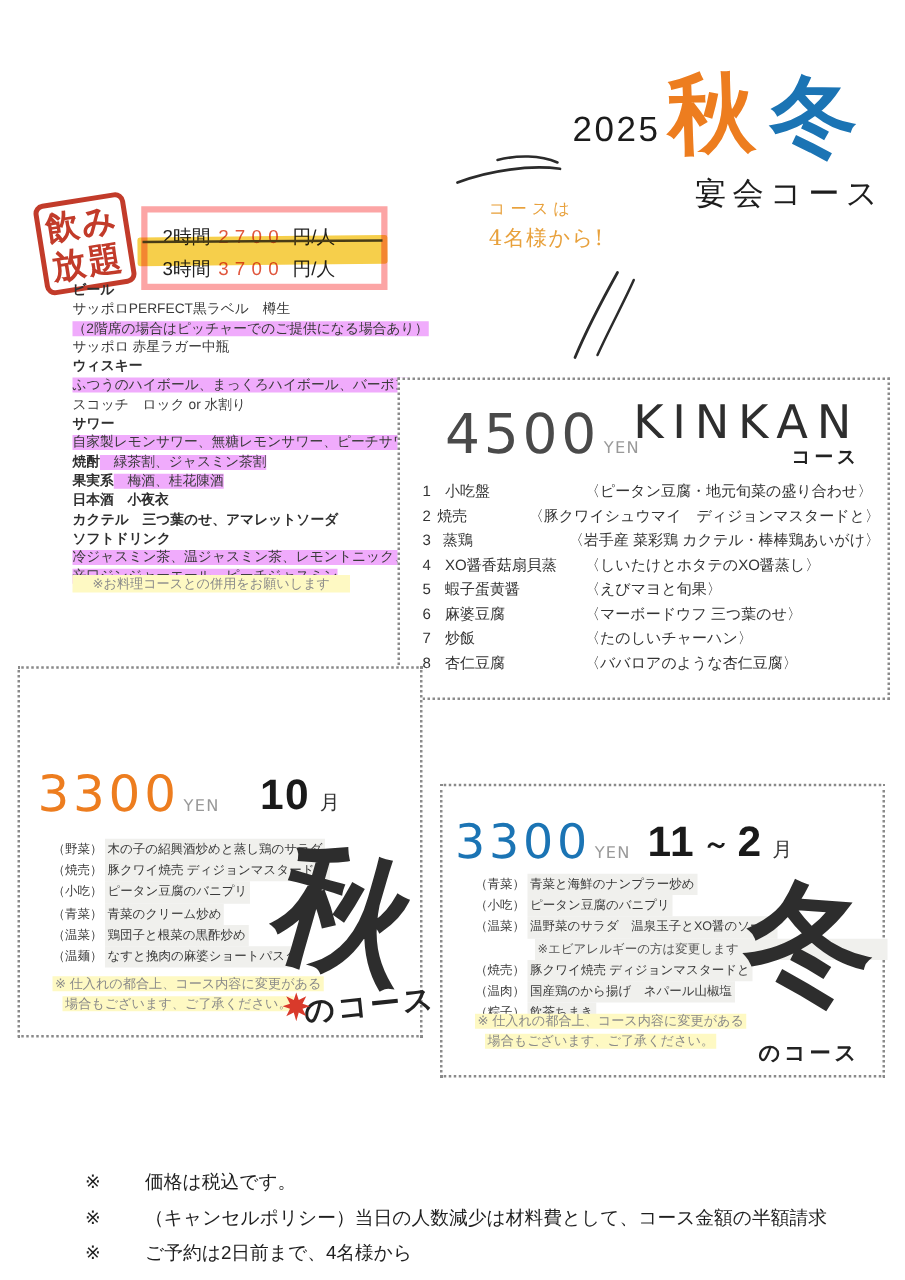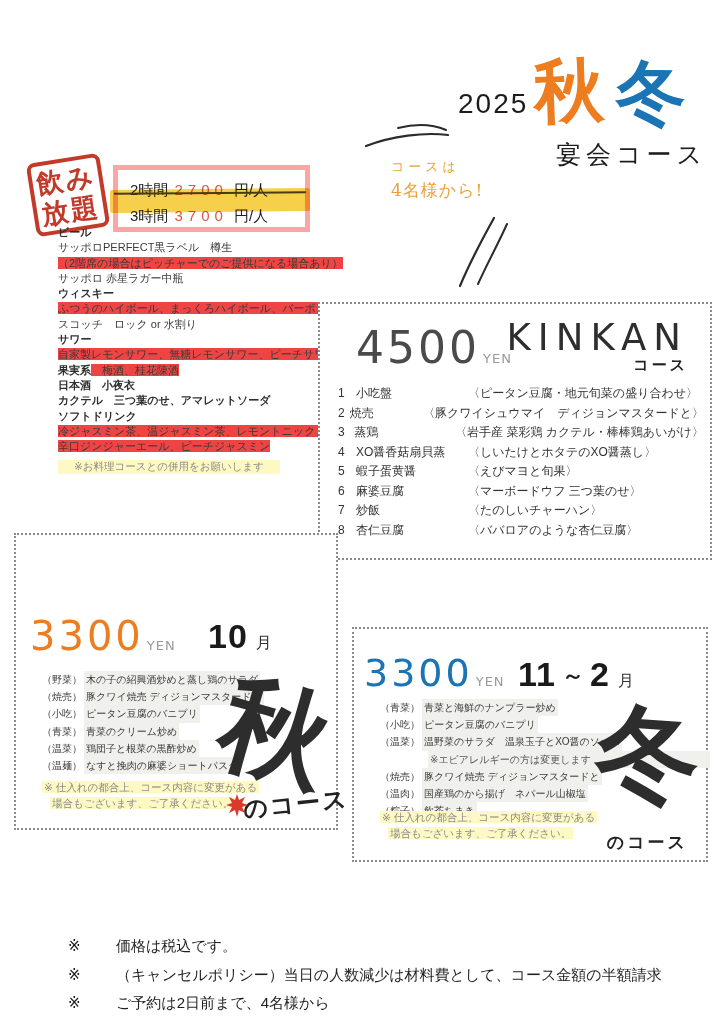--- a/index.html
+++ b/index.html
@@ -22,21 +22,21 @@
   .stamp { position:absolute; left:31px; top:158px; width:74px; height:74px; border:4px solid #C23B2A; border-radius:8px; transform:rotate(-9deg); color:#C23B2A; font-family:"DejaVu Serif","Liberation Serif",serif; font-weight:bold; font-size:27px; line-height:31px; text-align:center; letter-spacing:2px; padding-top:2px; }
   .price-box { position:absolute; left:113px; top:165px; width:197px; height:67px; border:5px solid #fca5a5; background:#fff; padding:7px 0 0 12px; }
   .price-row { font-size:15px; line-height:26px; color:#222; white-space:nowrap; }
   .price-row .dur { color:#222; }
   .price-row .val { color:#E0573E; letter-spacing:5px; margin:0 2px; }
   .marker-underline { position:absolute; left:114px; top:192px; width:192px; height:2px; background:#4a4a4a; transform:rotate(-0.4deg); }
   .marker-highlight { position:absolute; left:110px; top:189px; width:200px; height:23px; background:#F4C31D; opacity:0.8; mix-blend-mode:multiply; transform:rotate(-0.6deg); border-radius:2px; }
   .drinks { position:absolute; left:58px; top:225px; width:262px; }
   .drink-line { font-size:11px; line-height:15.3px; white-space:nowrap; color:#3a3a3a; }
   .drink-line .lbl { font-weight:bold; color:#2f2f2f; }
-  .drink-line .txt.hl { background:#ef4444; }
+  .drink-line .txt.hl { background:#f0abfc; }
   .drinks-note { position:absolute; left:58px; top:460px; font-size:10.5px; color:#8a8a8a; background:#fef9c3; padding:0 16px; }
 
   
   .dotted-box { position:absolute; border:2px dotted #8a8a8a; background:#fff; }
   .box-kinkan { left:318px; top:302px; width:394px; height:258px; }
   .box-october { left:14px; top:533px; width:324px; height:297px; }
   .box-winter { left:352px; top:627px; width:356px; height:235px; }
 
   .price-big { position:absolute; font-size:44px; letter-spacing:3px; font-family:"DejaVu Sans","Liberation Sans",sans-serif; }
   .price-cur { font-size:13px; letter-spacing:1px; color:#999; margin-left:3px; }
@@ -163,20 +163,23 @@
       </div>
 
       <div class="drink-line">
         <span class="lbl">サワー</span><span class="txt"></span>
       </div>
 
       <div class="drink-line">
         <span class="lbl"></span><span class="txt hl">自家製レモンサワー、無糖レモンサワー、ピーチサワー</span>
       </div>
 
+      <div class="drink-line">
+        <span class="lbl">焼酎</span><span class="txt hl">　緑茶割、ジャスミン茶割</span>
+      </div>
 
       <div class="drink-line">
         <span class="lbl">果実系</span><span class="txt hl">　梅酒、桂花陳酒</span>
       </div>
 
       <div class="drink-line">
         <span class="lbl">日本酒　小夜衣</span><span class="txt"></span>
       </div>
 
       <div class="drink-line">

